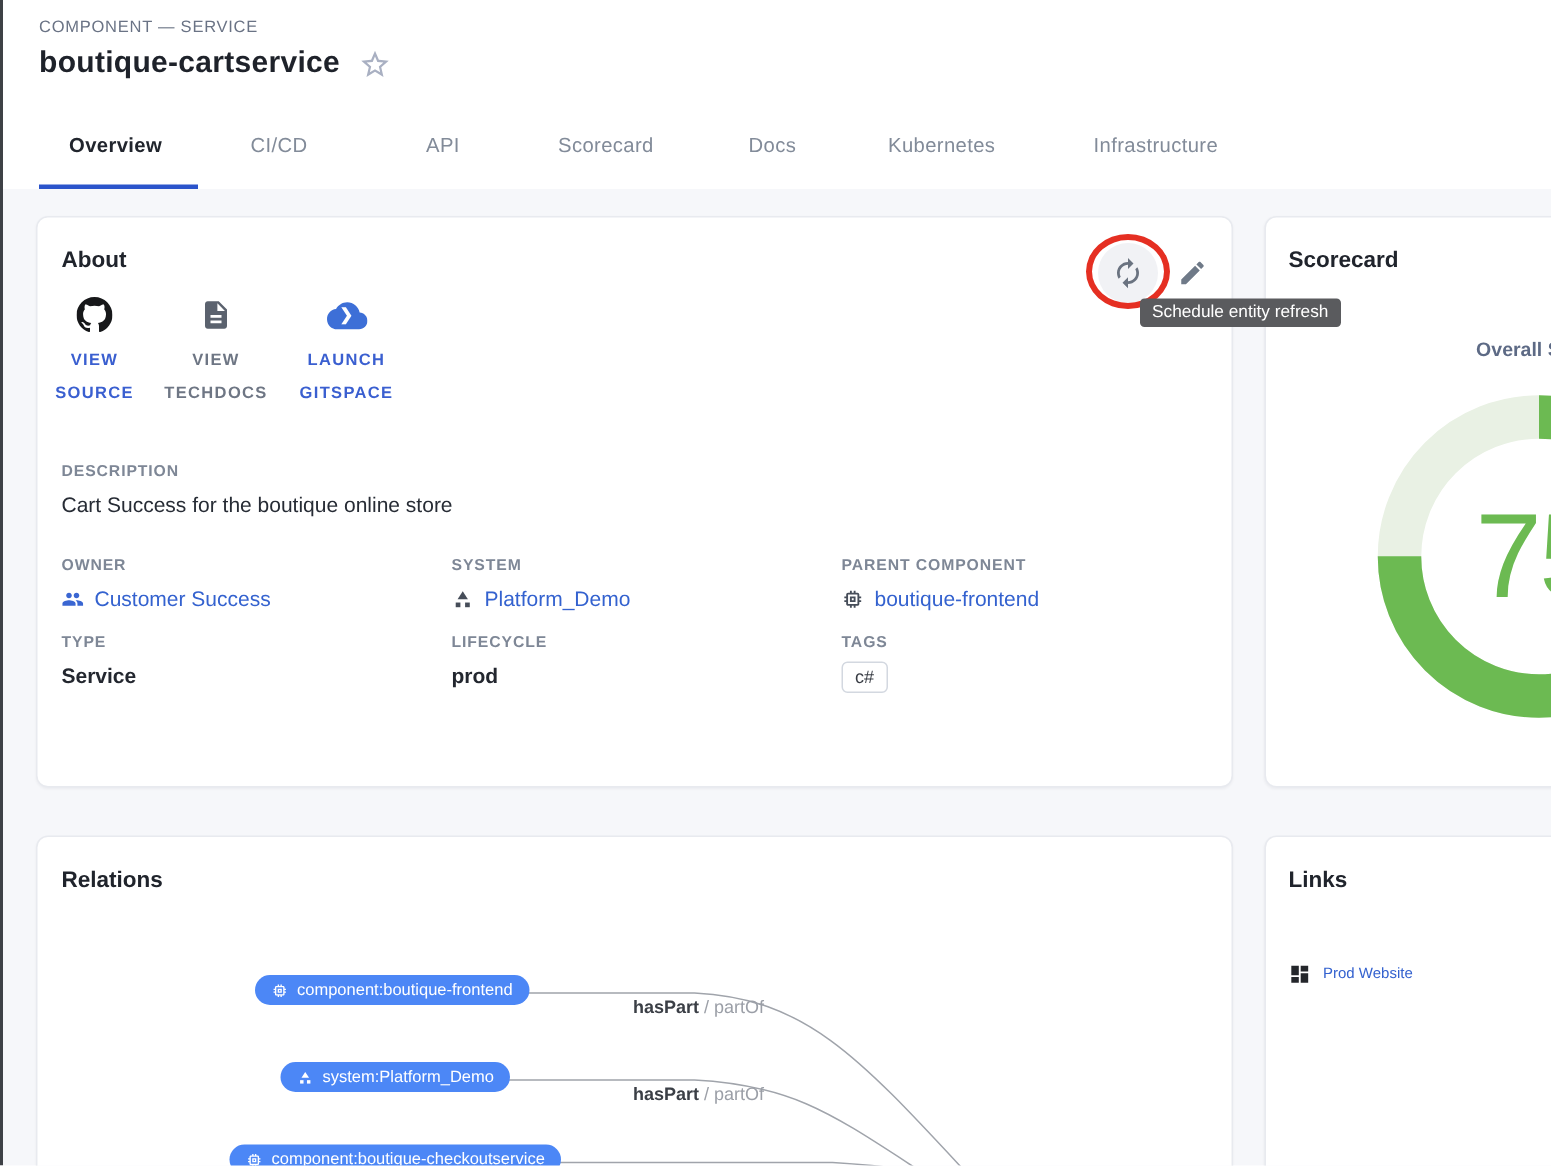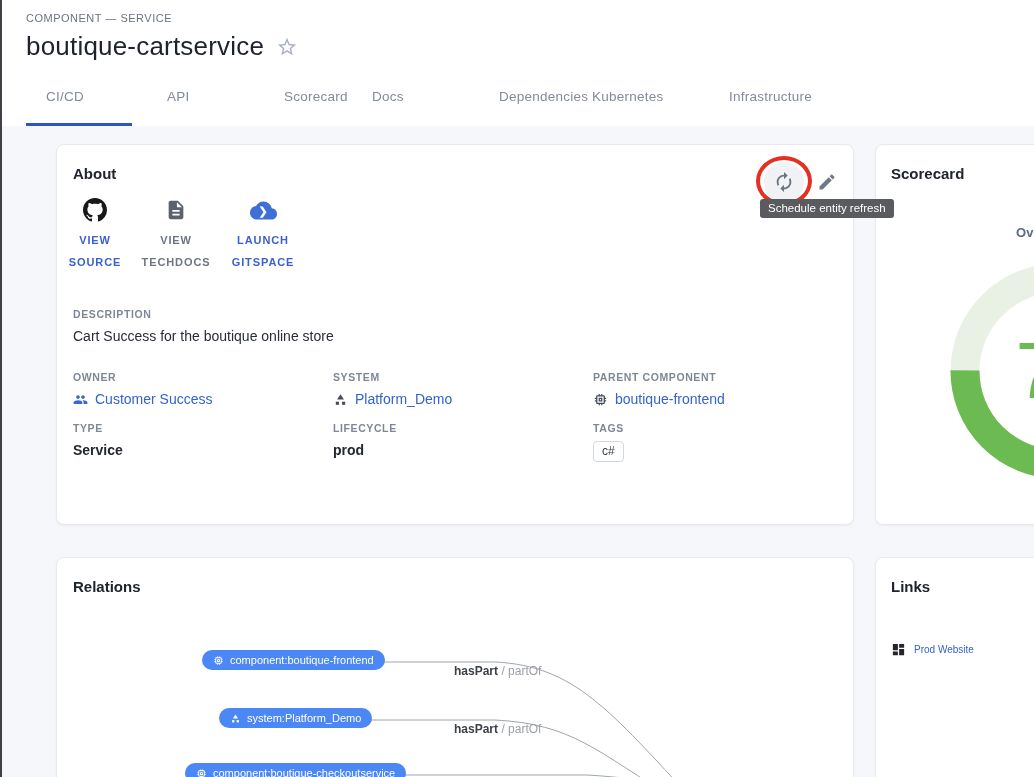--- a/index.html
+++ b/index.html
@@ -6,35 +6,35 @@
   html,body { width:1034px; height:777px; }
   body { font-family:"Liberation Sans", sans-serif; background:#fff; }
   .page { position:relative; width:1034px; height:777px; overflow:hidden; background:#fff; }
 
   .left-edge { position:absolute; left:0; top:0; width:2px; height:777px; background:#3e4146; z-index:50; }
 
   
   .header { position:absolute; left:2px; top:0; right:0; height:74px; background:#fff; border-bottom:1px solid #e8eaee; }
   .eyebrow { position:absolute; left:24px; top:12px; font-size:11px; font-weight:500; letter-spacing:.5px; color:#6a7385; text-transform:uppercase; }
   .title-row { position:absolute; left:24px; top:31px; display:flex; align-items:center; gap:12px; }
-  .page-title { font-size:26px; font-weight:400; color:#1e222a; letter-spacing:.2px; }
+  .page-title { font-size:20px; font-weight:700; color:#1e222a; letter-spacing:.2px; }
   .star-btn { width:22px; height:22px; color:#a9b0c2; cursor:pointer; }
 
   
   .tabs { position:absolute; left:2px; top:67px; right:0; height:59px; background:#fff; }
   .tab { position:absolute; top:0; height:59px; display:flex; align-items:center; font-size:13.5px; font-weight:500; letter-spacing:.25px; color:#828b99; cursor:pointer; white-space:nowrap; }
   .tab.active { color:#21252d; font-weight:700; }
   .tab:nth-child(1){left:44px;} .tab:nth-child(2){left:165px;} .tab:nth-child(3){left:282px;}
   .tab:nth-child(4){left:370px;} .tab:nth-child(5){left:497px;} .tab:nth-child(6){left:590px;}
   .tab:nth-child(7){left:727px;} .tab:nth-child(8){left:867px;} .tab:nth-child(9){left:991px;}
   .tab-underline { position:absolute; left:24px; bottom:0; width:106px; height:3px; background:#2b54cb; }
 
   
   .content-bg { position:absolute; left:2px; top:126px; right:0; bottom:0; background:#f6f7fa; }
-  .card { position:absolute; background:#fff; border:1px solid #e8eaef; border-radius:8px; box-shadow:0 1px 2px rgba(16,24,40,.05);margin-left:32px; }
+  .card { position:absolute; background:#fff; border:1px solid #e8eaef; border-radius:8px; box-shadow:0 1px 2px rgba(16,24,40,.05); }
   .card-title { position:absolute; left:16px; top:20px; font-size:15px; font-weight:700; color:#20242c; }
 
   .about-card { left:24px; top:144px; width:798px; height:381px; }
   .scorecard-card { left:843px; top:144px; width:370px; height:381px; }
   .relations-card { left:24px; top:557px; width:798px; height:262px; }
   .links-card { left:843px; top:557px; width:370px; height:262px; }
   .scorecard-card .card-title, .links-card .card-title { left:15px; }
 
   
   .icon-btn { position:absolute; width:40px; height:40px; border:none; background:transparent; display:flex; align-items:center; justify-content:center; cursor:pointer; border-radius:50%; }
@@ -104,25 +104,25 @@
     <div class="eyebrow">COMPONENT — SERVICE</div>
     <div class="title-row">
       <div class="page-title">boutique-cartservice</div>
       <svg class="star-btn" viewBox="0 0 24 24" fill="currentColor">
           <path d="M22 9.24l-7.19-.62L12 2 9.19 8.63 2 9.24l5.46 4.73L5.82 21 12 17.27 18.18 21l-1.63-7.03L22 9.24zM12 15.4l-3.76 2.27 1-4.28-3.32-2.88 4.38-.38L12 6.1l1.71 4.04 4.38.38-3.32 2.88 1 4.28L12 15.4z"></path>
         </svg>
     </div>
   </div>
 
   <nav class="tabs">
+    <div class="tab active">Overview</div>
     <div class="tab">CI/CD</div>
     <div class="tab">API</div>
     <div class="tab">Scorecard</div>
     <div class="tab">Docs</div>
-    <div class="tab">Dependencies</div>
     <div class="tab">Kubernetes</div>
     <div class="tab">Infrastructure</div>
     <div class="tab-underline"></div>
   </nav>
 
   <div class="content-bg"></div>
 
   <section class="card about-card">
     <div class="card-title">About</div>
 

